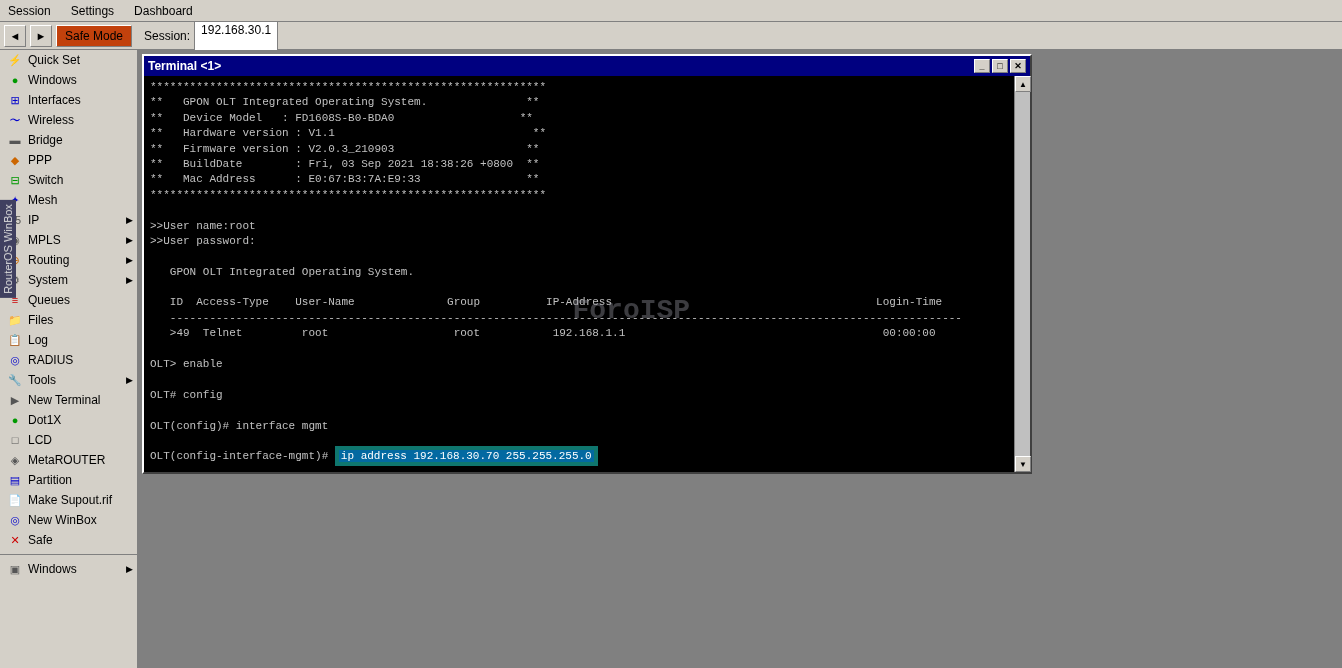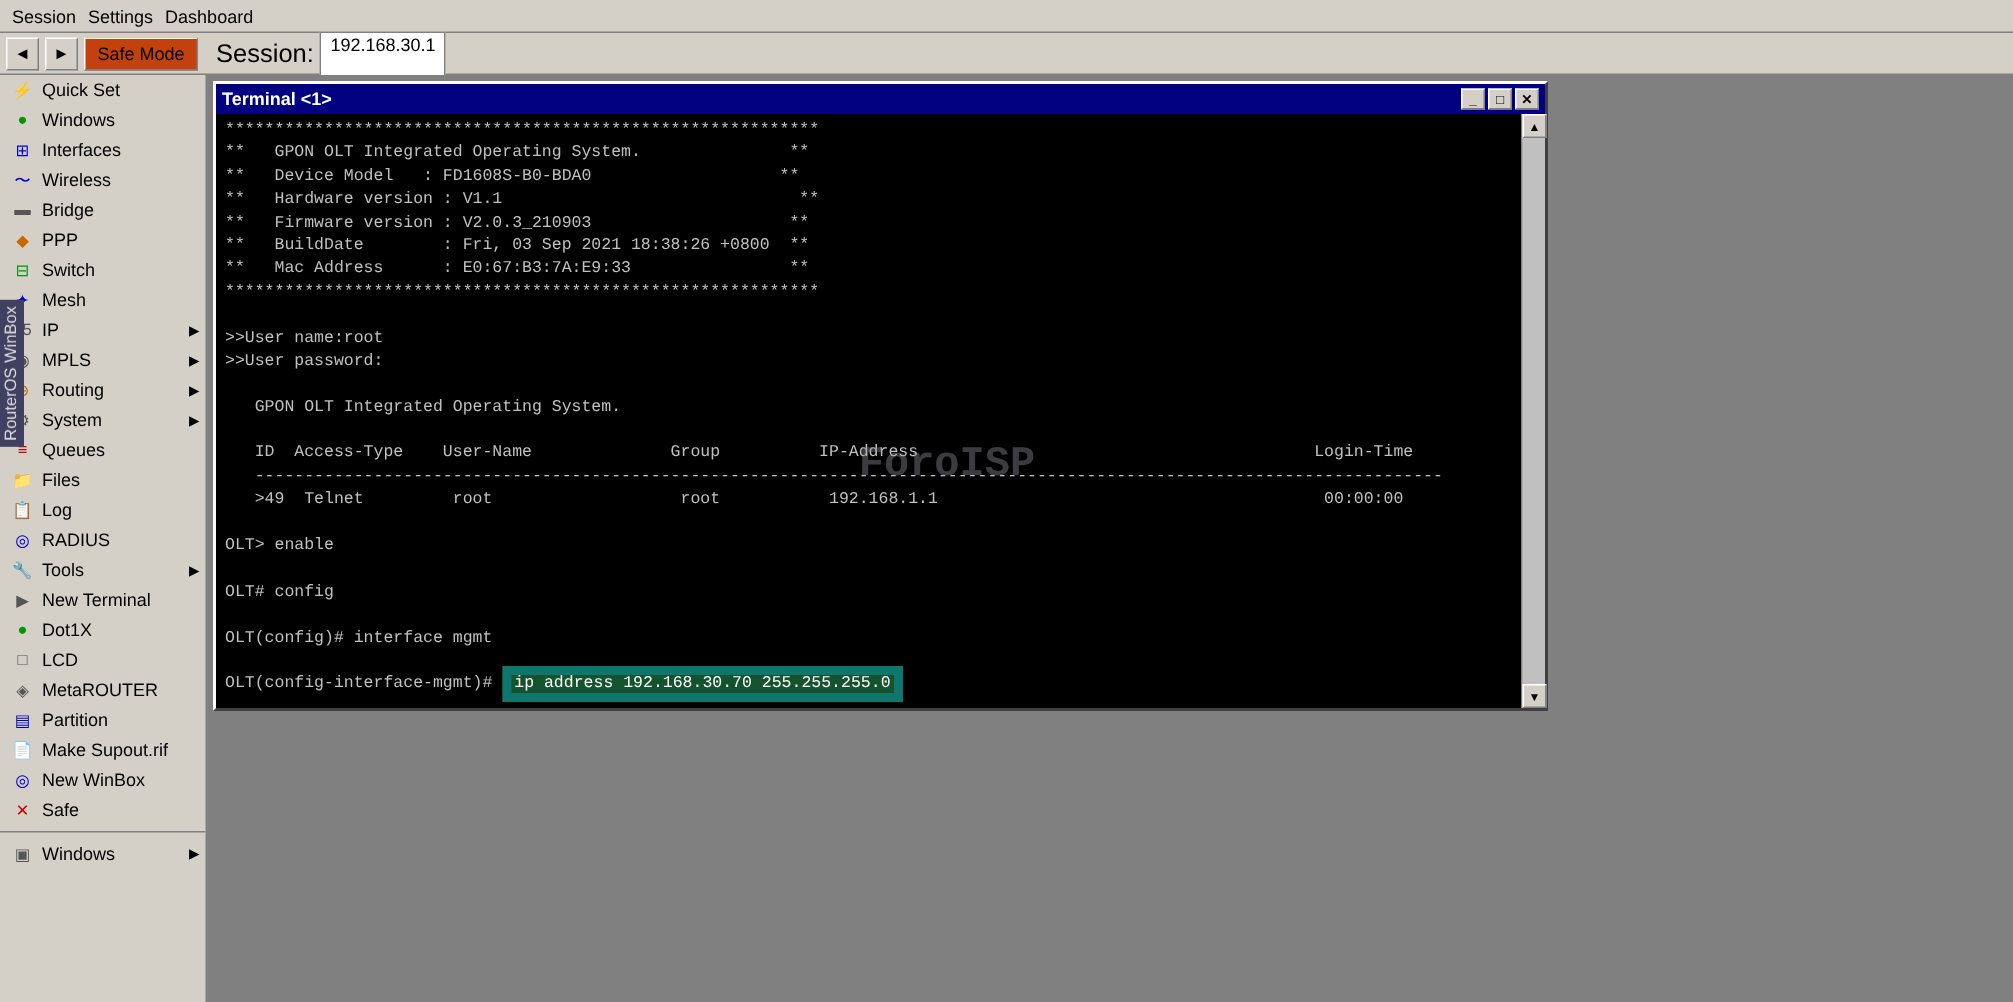--- a/index.html
+++ b/index.html
@@ -13,20 +13,21 @@
     }
 
     
     .menu-bar {
       display: flex;
       align-items: center;
       background: #d4d0c8;
       border-bottom: 1px solid #808080;
       height: 22px;
       padding: 0 4px;
+      gap: 12px;
     }
     .menu-item {
       font-size: 12px;
       cursor: pointer;
       padding: 2px 4px;
     }
 
     
     .toolbar {
       display: flex;
@@ -54,21 +55,21 @@
       background: #c2410c;
       border: 1px solid #808080;
       border-top-color: #fff;
       border-left-color: #fff;
       padding: 2px 8px;
       cursor: pointer;
       font-size: 12px;
       height: 22px;
     }
     .session-label {
-      font-size: 17px;
+      font-size: 12px;
       margin-left: 8px;
     }
     .session-ip {
       background: white;
       border: 1px solid #808080;
       padding: 1px 6px;
       font-size: 12px;
       height: 30px;
     }
 
@@ -479,21 +480,21 @@
    ------------------------------------------------------------------------------------------------------------------------
    &gt;49  Telnet         root                   root           192.168.1.1                                       00:00:00
 
 OLT&gt; enable
 
 OLT# config
 
 OLT(config)# interface mgmt
 
 </pre>
-        <div style="font-family: &quot;Courier New&quot;, monospace; font-size: 11px; color: rgb(192, 192, 192); line-height: 1.4;"><span>OLT(config-interface-mgmt)# </span><span style="background: #14532d; border: 6px solid #0f766e; padding: 0px 2px; color: rgb(255, 255, 255);">ip address 192.168.30.70 255.255.255.0</span></div>
+        <div style="font-family: &quot;Courier New&quot;, monospace; font-size: 11px; color: rgb(192, 192, 192); line-height: 1.4;"><span>OLT(config-interface-mgmt)# </span><span style="background: #0369a1; border: 4px solid #0f766e; padding: 0px 2px; color: rgb(255, 255, 255);">ip address 192.168.30.70 255.255.255.0</span></div>
           <div class="watermark">ForoISP</div>
       </div>
       <div class="terminal-scrollbar">
         <div class="scroll-arrow">▲</div>
         <div class="scroll-track"></div>
         <div class="scroll-arrow">▼</div>
       </div>
     </div>
 
   </div>

